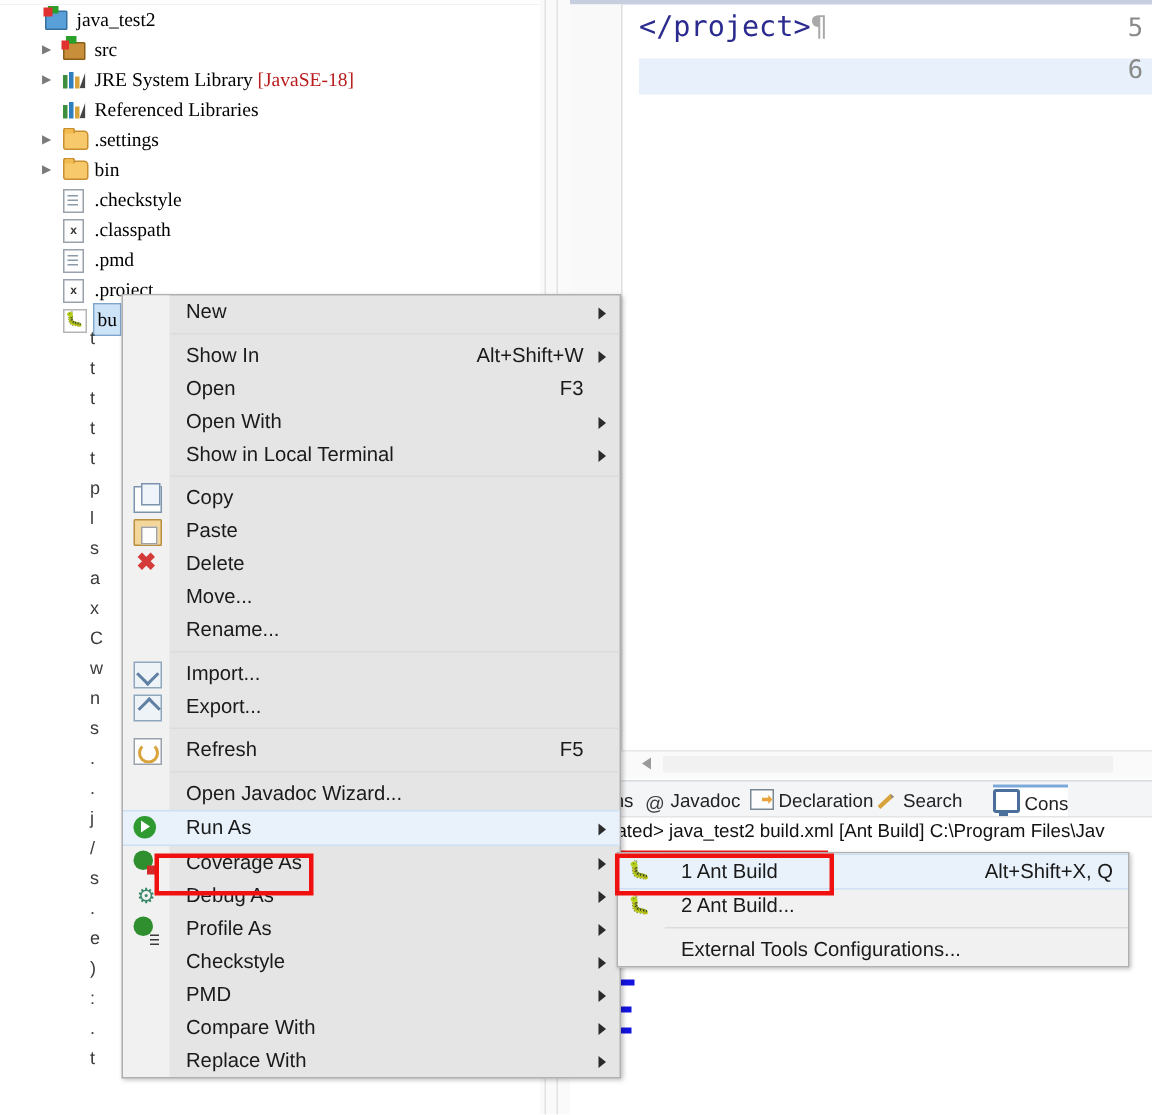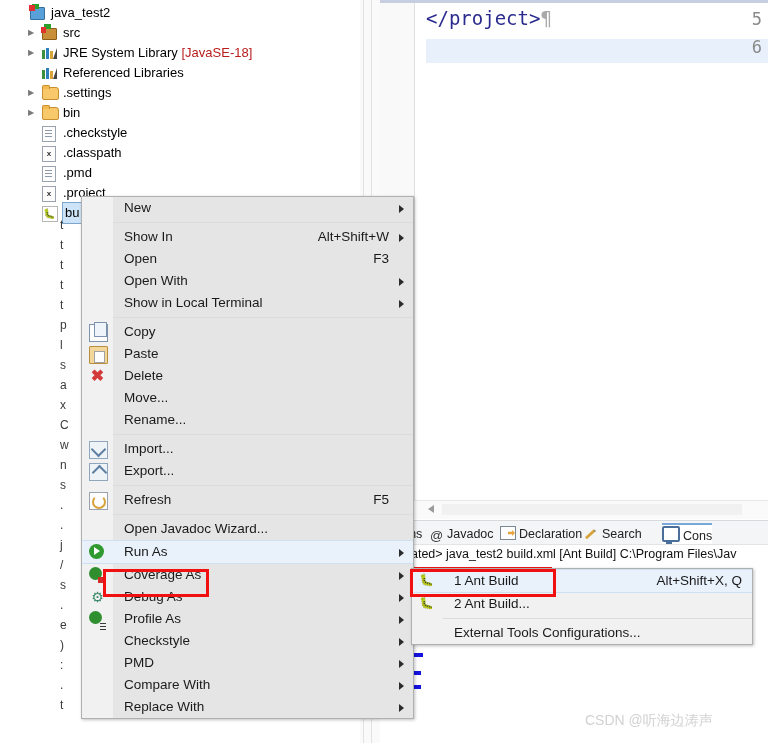--- a/index.html
+++ b/index.html
@@ -25,21 +25,21 @@
   }
   .trow{
     position:relative;height:20px;line-height:20px;white-space:nowrap;
     font-size:13px;color:#000;
   }
   .trow .arrow{
     position:absolute;width:10px;height:20px;line-height:20px;text-align:center;
     color:#7a7a7a;font-size:8px;
   }
   .trow .ic{position:absolute;width:16px;height:16px;top:2px;}
-  .trow .lbl{position:absolute;white-space:nowrap;}
+  .trow .lbl{position:absolute;white-space:nowrap;font-family:Liberation Serif, serif;}
   .lbl .dim{color:#b91c1c;}
 
   
   .icon-proj{background:#5aa0d8;border:1px solid #35709f;border-radius:1px;
     width:13px!important;height:11px!important;top:4px!important;}
   .icon-proj:after{content:"";position:absolute;left:-2px;top:-3px;width:6px;height:6px;background:#e03030;}
   .icon-proj:before{content:"";position:absolute;left:1px;top:-4px;width:7px;height:5px;background:#2aa02a;}
 
   .icon-pkgroot{background:#c98e3a;border:1px solid #8a5d18;border-radius:1px;
     width:13px!important;height:10px!important;top:5px!important;}
@@ -459,14 +459,13 @@
       </div>
       <div class="msep"></div>
       <div class="mrow">
         <span class="mlabel">External Tools Configurations...</span>
       </div>
     </div>
 
   <div class="redbox" style="left:103px;top:569px;width:100px;height:22px;"></div>
   <div class="redbox" style="left:410px;top:569px;width:140px;height:22px;"></div>
 
-  <div class="wm">CSDN @听海边涛声</div>
 </div>
 
 </body></html>

